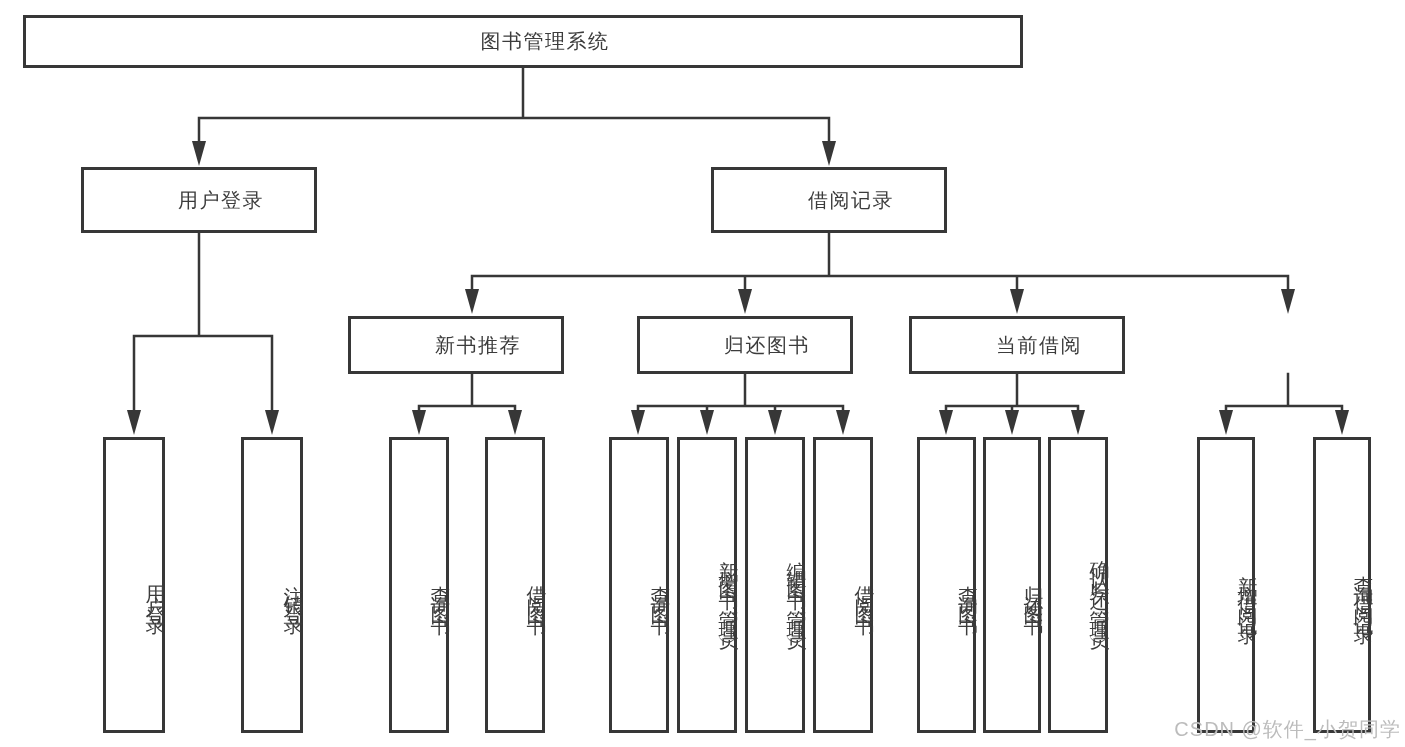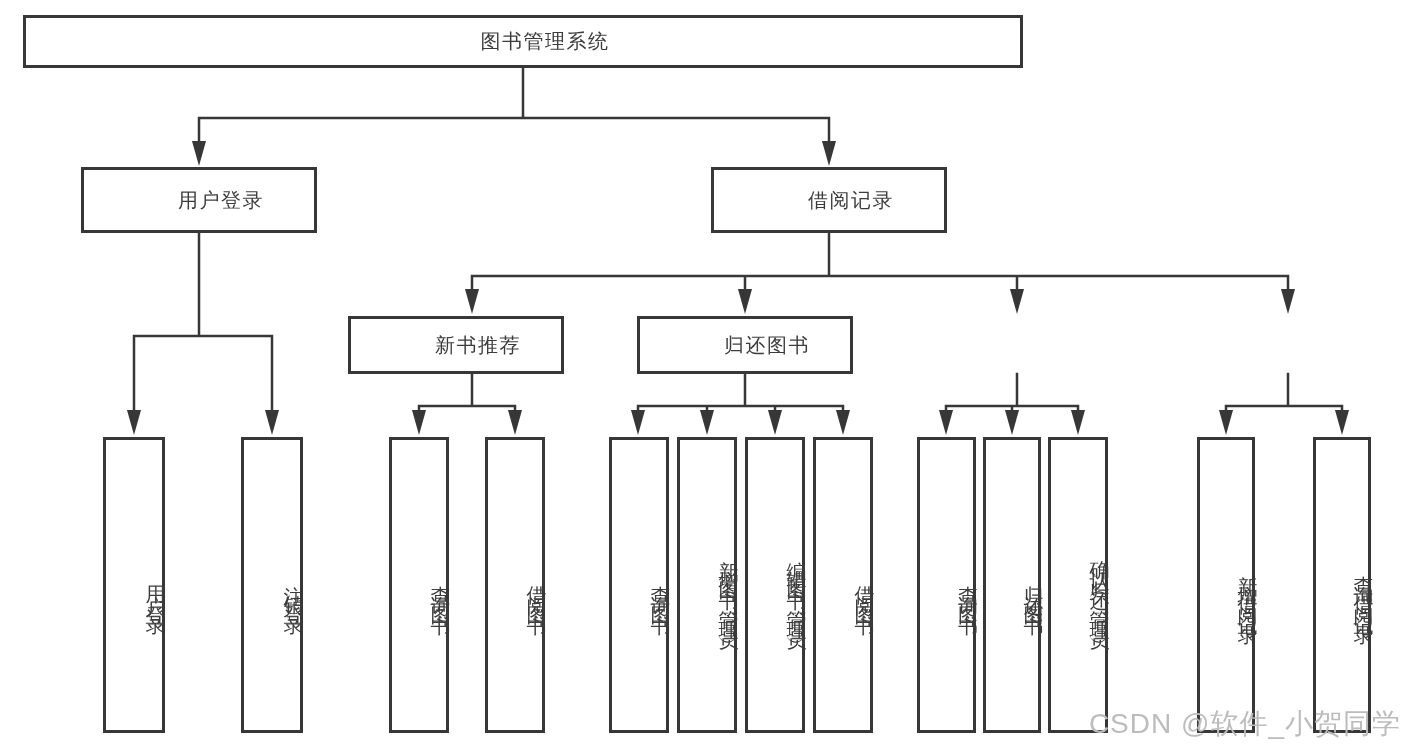--- a/index.html
+++ b/index.html
@@ -42,21 +42,21 @@
     font-size: 20px;
     letter-spacing: 10px;
     margin-bottom: -10px;
     line-height: 1;
     white-space: nowrap;
   }
   .watermark {
     position: absolute;
     right: 4px;
     bottom: 4px;
-    font-size: 28px;
+    font-size: 20px;
     color: #bcbcbc;
     letter-spacing: 1px;
     white-space: nowrap;
   }
 </style>
 </head>
 <body>
 
 <div class="canvas">
 
@@ -98,20 +98,21 @@
     </g>
   </svg>
 
   <div class="node hnode root">图书管理系统</div>
 
   <div class="node hnode lvl2" style="left:81px">用户登录</div>
   <div class="node hnode lvl2" style="left:711px">借阅记录</div>
 
   <div class="node hnode lvl3" style="left:348px">新书推荐</div>
   <div class="node hnode lvl3" style="left:637px">归还图书</div>
+  <div class="node hnode lvl3" style="left:909px">当前借阅</div>
 
   <div class="node leaf" style="left:103px;width:62px">
     <span class="vlabel">用户登录</span>
   </div>
   <div class="node leaf" style="left:241px;width:62px">
     <span class="vlabel">注销登录</span>
   </div>
 
   <div class="node leaf" style="left:389px;width:60px">
     <span class="vlabel">查询图书</span>

